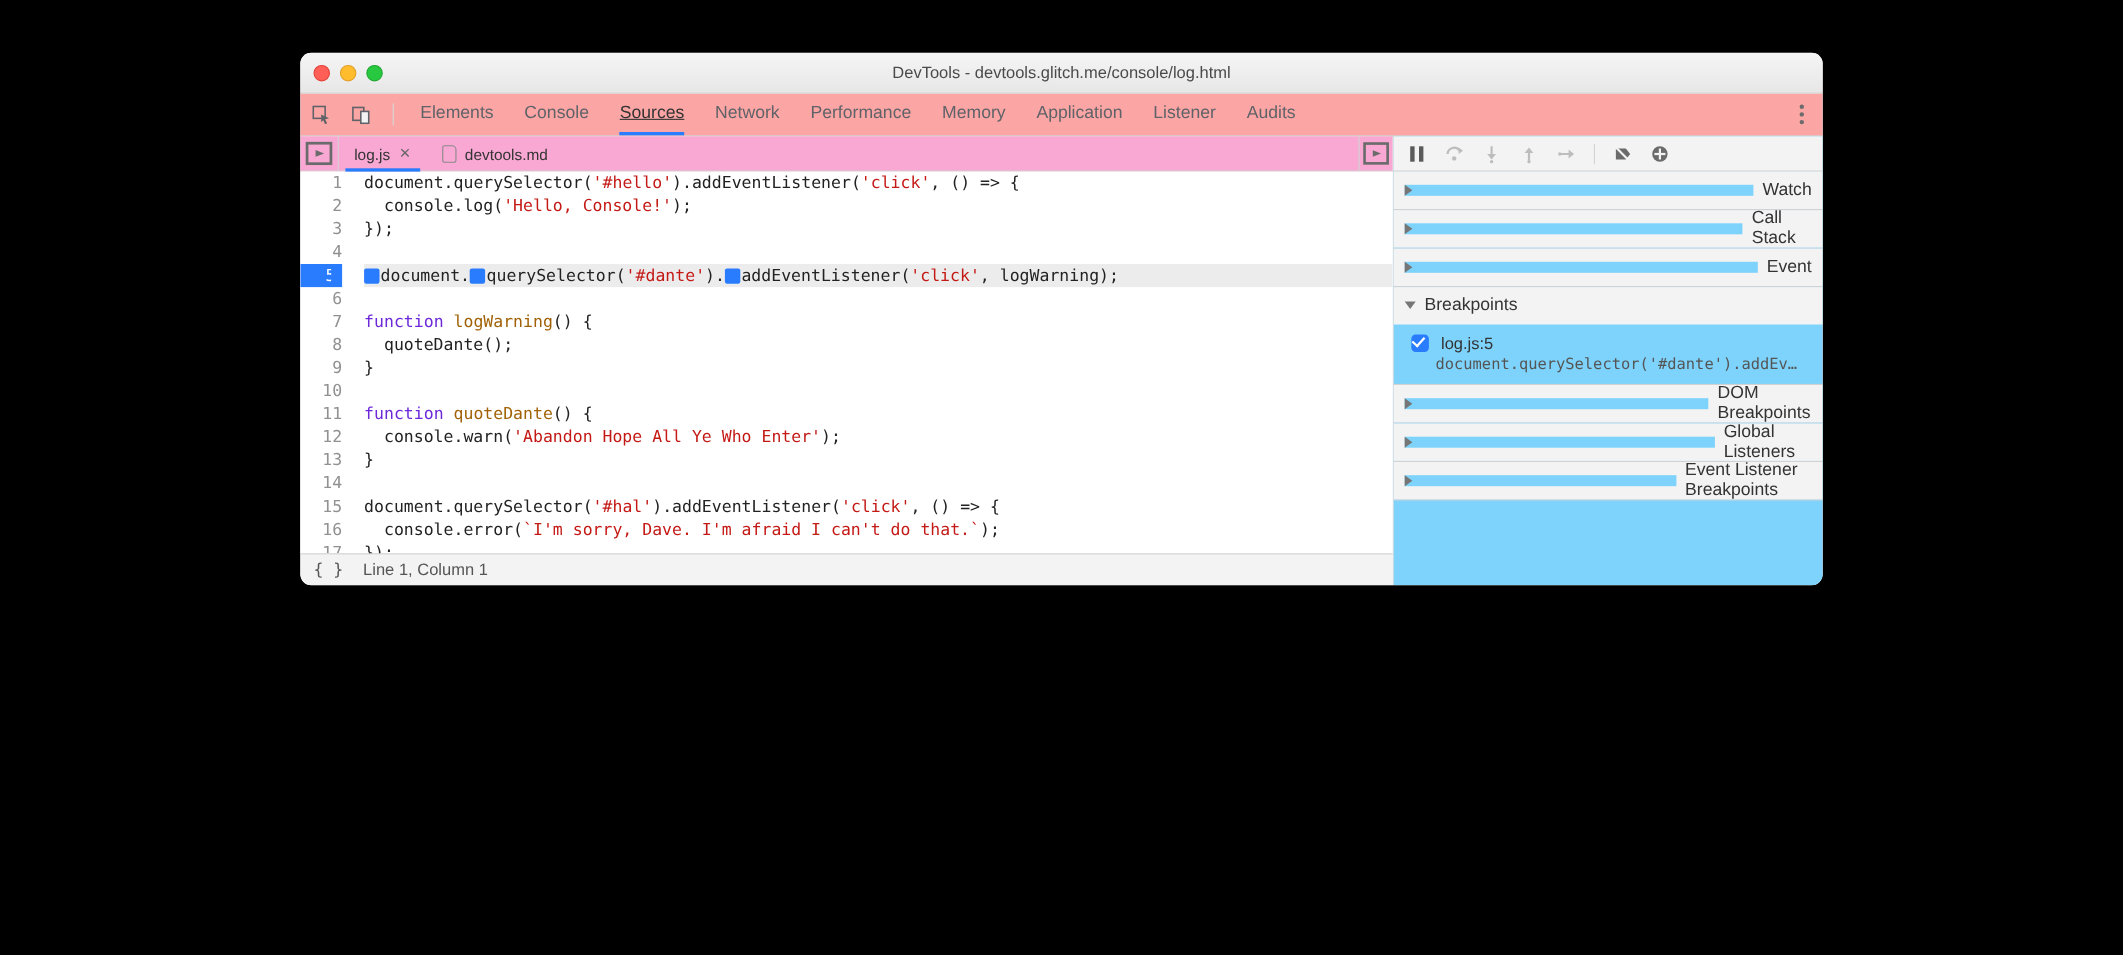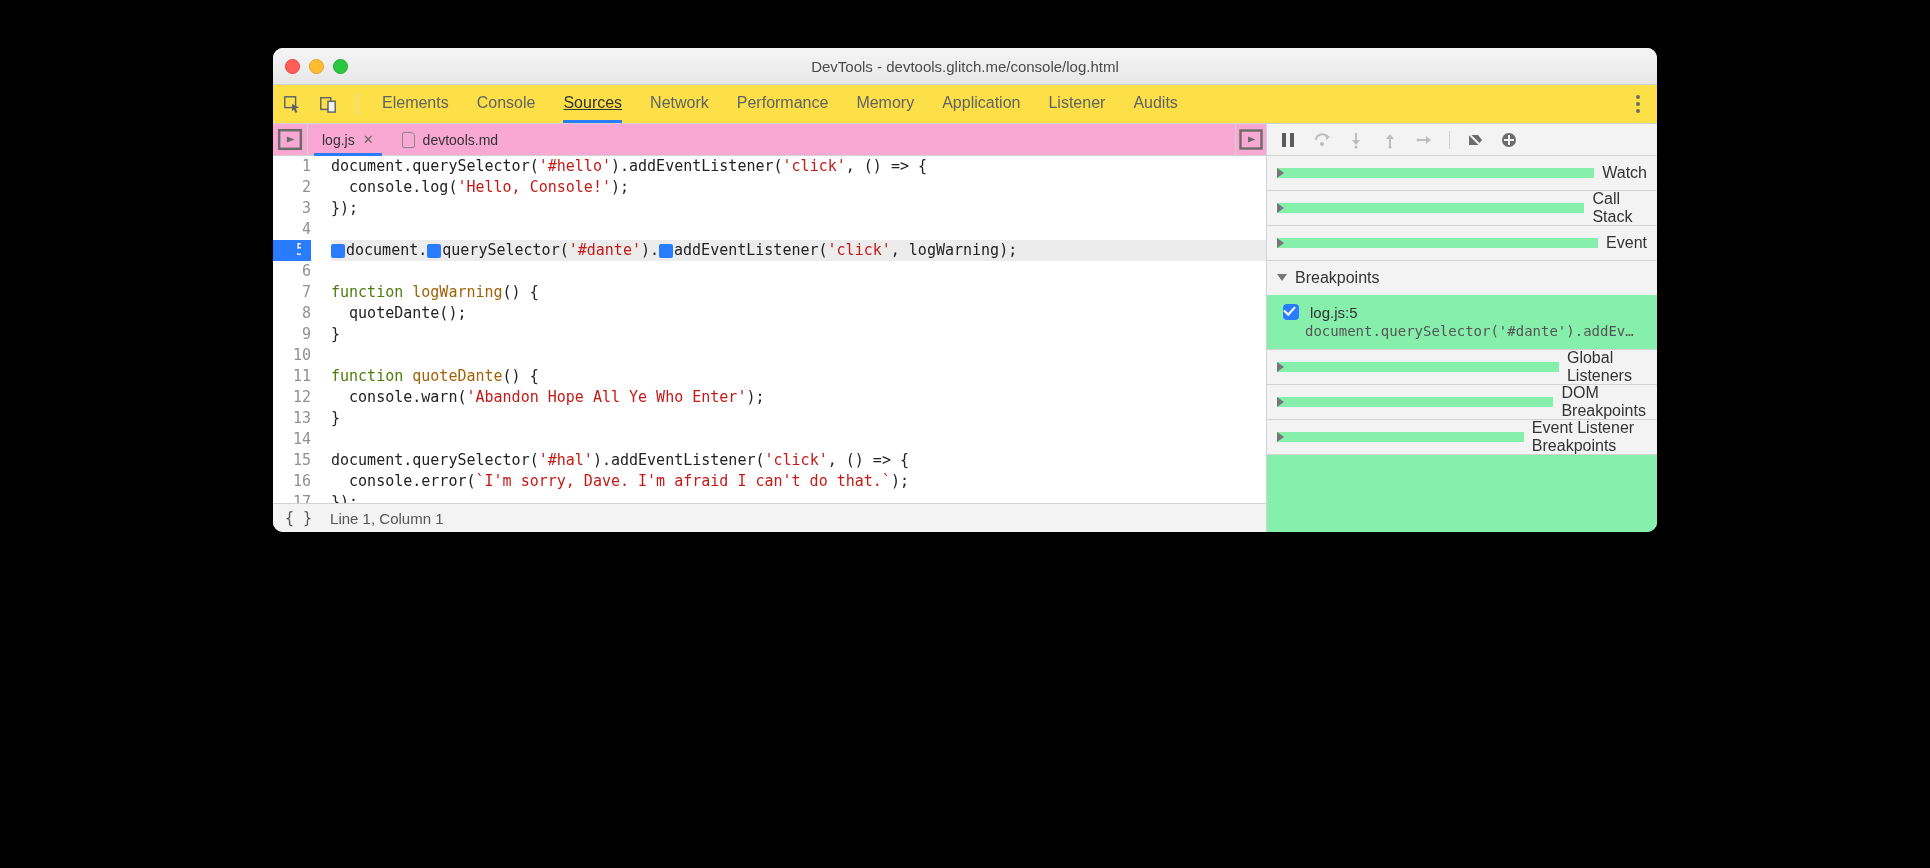--- a/index.html
+++ b/index.html
@@ -32,59 +32,59 @@
   .traffic{display:flex;gap:9px;margin-left:12px;}
   .dot{width:13px;height:13px;border-radius:50%;}
   .dot.red{background:#ff5f57;border:1px solid #e24239;}
   .dot.yellow{background:#ffbd2e;border:1px solid #e2a028;}
   .dot.green{background:#28c940;border:1px solid #1fa731;}
   .title{position:absolute;left:0;right:0;text-align:center;color:#4a4a4a;font-size:15px;pointer-events:none;}
   
   .toolbar{
     height:38px;
     border-bottom:1px solid #d2d2d2;
-    background:#fde047;
+    background:#fca5a5;
     display:flex;
     align-items:center;
     padding:0 10px;
     gap:18px;
     color:#5f6368;
   }
   .toolbar .icon{width:18px;height:18px;display:flex;align-items:center;justify-content:center;color:#5f6368;}
   .toolbar .vsplit{width:1px;height:20px;background:#d8d8d8;margin:0 2px;}
   .tabs{display:flex;gap:28px;margin-left:4px;flex:none;}
   .tab{color:#5f6368;cursor:pointer;padding:8px 0 10px;position:relative;font-size:16px;}
   .tab.active{color:#333;text-decoration:underline;}
   .tab.active::after{content:"";position:absolute;left:0;right:0;bottom:-1px;height:3px;background:#2a7cff;}
   .toolbar-right{margin-left:auto;display:flex;align-items:center;}
   .kebab{display:flex;flex-direction:column;gap:3px;}
   .kebab span{width:4px;height:4px;border-radius:50%;background:#6c6c6c;}
   
   .body{display:flex;height:408px;}
   .left{flex:1;display:flex;flex-direction:column;border-right:1px solid #d2d2d2;}
-  .right{width:390px;display:flex;flex-direction:column;background:#86efac;}
+  .right{width:390px;display:flex;flex-direction:column;background:#7dd3fc;}
   
   .edtabs{height:31px;border-bottom:1px solid #d2d2d2;display:flex;align-items:stretch;background:#f9a8d4;}
   .edtabs .boxicon{width:34px;display:flex;align-items:center;justify-content:center;border-right:1px solid #d2d2d2;}
   .edtab{display:flex;align-items:center;gap:8px;padding:0 14px;font-size:14px;color:#333;position:relative;cursor:pointer;}
   .edtab.active::after{content:"";position:absolute;left:6px;right:6px;bottom:-1px;height:3px;background:#2a7cff;}
   .edtab .close{color:#666;font-size:13px;}
   .edtab .fileicon::before{content:"";display:inline-block;width:11px;height:14px;border:1px solid #888;border-radius:2px 4px 2px 2px;position:relative;top:2px;}
   .edtabs .spacer{flex:1;}
   .edtabs .runbox{width:30px;display:flex;align-items:center;justify-content:center;border-left:1px solid #d2d2d2;}
   
   .editor{flex:1;display:flex;font-family:Menlo,Consolas,monospace;font-size:15px;line-height:21px;overflow:hidden;background:#fff;}
   .gutter{width:38px;text-align:right;color:#919191;background:#fff;padding-right:6px;user-select:none;}
   .gutter div{height:21px;}
   .gutter .bp{background:#2a7cff;color:#fff;position:relative;margin-left:-6px;padding-right:6px;}
   .gutter .bp::after{content:"";position:absolute;right:-10px;top:0;border:10.5px solid transparent;border-left:10px solid #2a7cff;}
   .code{flex:1;white-space:pre;padding-left:14px;position:relative;}
   .codeline{height:21px;}
   .tab-indent{display:inline-block;width:2ch;}
-  .k{color:#4d7c0f;margin-top:36px;}  
+  .k{color:#6d28d9;margin-top:36px;}  
   .fn{color:#a16207;} 
   .str{color:#c41a16;} 
   .p{color:#222;}
   .paused{background:#ececec;}
   .marker{display:inline-block;width:14px;height:14px;background:#2a7cff;border-radius:2px 2px 2px 2px;position:relative;margin-right:1px;vertical-align:middle;}
   .marker::after{content:"";position:absolute;right:-6px;top:1px;border:6px solid transparent;border-left:6px solid #2a7cff;}
   
   .status{height:28px;border-top:1px solid #d2d2d2;background:#f3f3f3;display:flex;align-items:center;padding:0 12px;gap:18px;color:#555;font-size:15px;}
   
   .dbgtools{height:31px;border-bottom:1px solid #d2d2d2;background:#f3f3f3;display:flex;align-items:center;gap:16px;padding:0 12px;}
@@ -298,27 +298,27 @@
               <div class="row1">
                 <input type="checkbox" class="chk" checked="" style="">
                 <span>log.js:5</span>
               </div>
               <div class="preview">document.querySelector('#dante').addEv…</div>
             </div>
           </div>
           <div class="pane">
             <div class="pane-h">
               <span class="tri right"></span>
+              <span>DOM Breakpoints</span>
+            </div>
+          </div>
+          <div class="pane">
+            <div class="pane-h">
+              <span class="tri right"></span>
               <span>Global Listeners</span>
-            </div>
-          </div>
-          <div class="pane">
-            <div class="pane-h">
-              <span class="tri right"></span>
-              <span>DOM Breakpoints</span>
             </div>
           </div>
           <div class="pane">
             <div class="pane-h">
               <span class="tri right"></span>
               <span>Event Listener Breakpoints</span>
             </div>
           </div>
         </div>
     </div>

